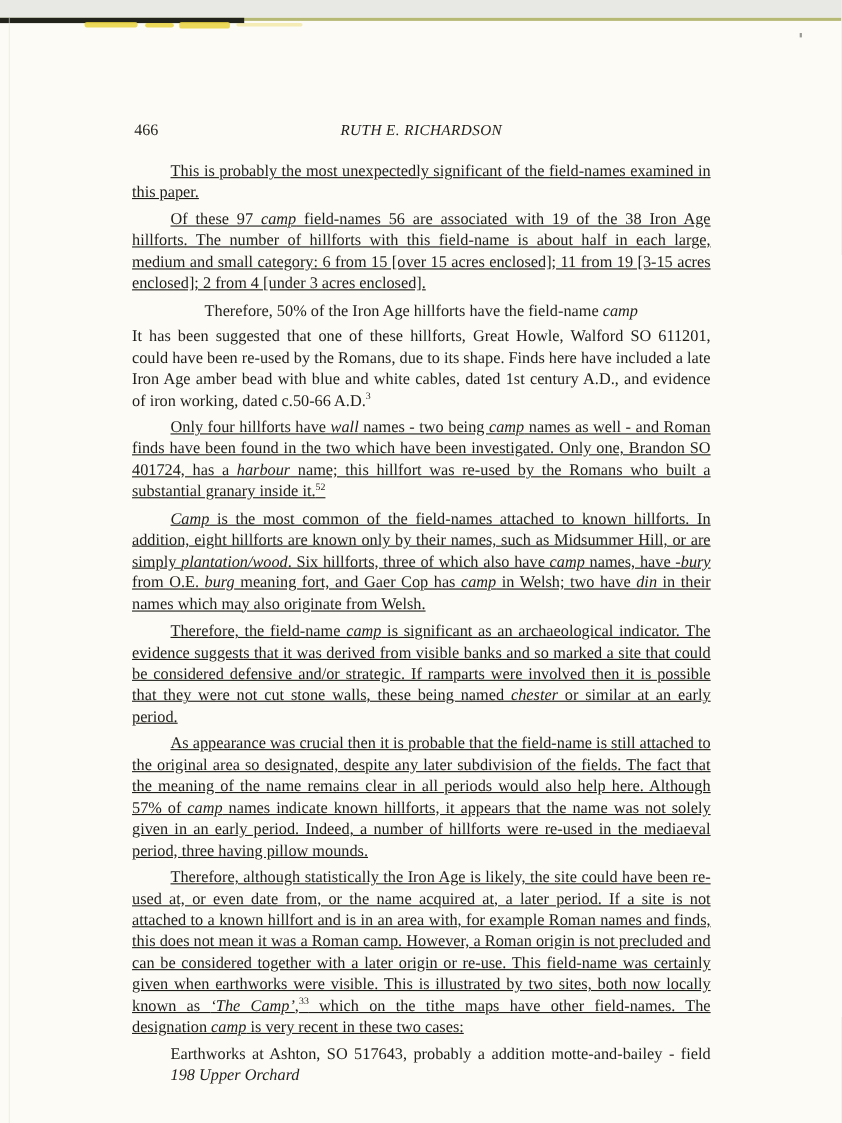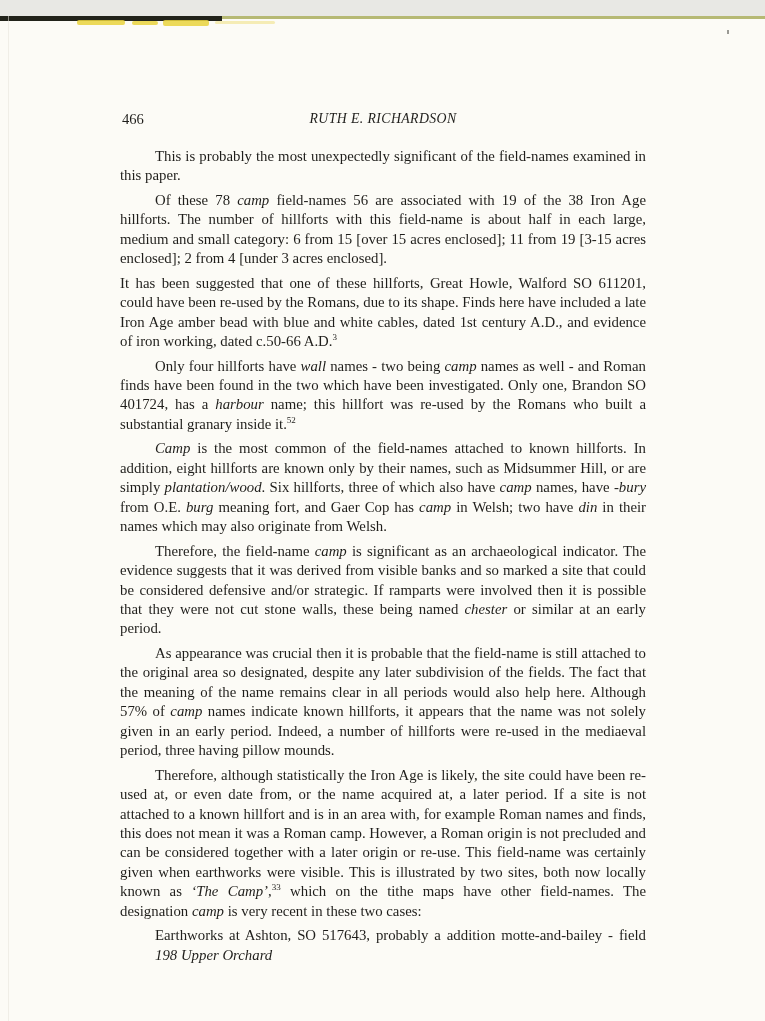--- a/index.html
+++ b/index.html
@@ -70,21 +70,21 @@
   .page-body {
     position: absolute;
     top: 131px; left: 120px;
     width: 526px;
     font-size: 14.8px;
     line-height: 19.45px;
     text-align: justify;
   }
   .page-body p { margin: 0; }
   .page-body p + p { margin-top: 5px; }
-  p.indent   { text-indent: 35px; }
+  p.indent   { text-indent: 35px; text-decoration: underline; }
   p.noindent { text-indent: 0; }
   p.centered { text-align: center; text-indent: 0; margin-top: 5px; }
   p.centered + p.noindent { margin-top: 4px; }
   p.quote    { margin-left: 35px; margin-top: 11px; text-indent: 0; }
   .page-body sup {
     font-size: 9px;
     line-height: 0;
     vertical-align: super;
   }
 </style>
@@ -102,21 +102,22 @@
   <div class="crease" style="background: rgb(230, 228, 218);"></div>
   <div class="speck"></div>
 
   <div class="header">
     <span class="page-num">466</span>
     <span class="running-head">RUTH E. RICHARDSON</span>
   </div>
 
   <div class="page-body">
       <p class="indent"><span>This is probably the most unexpectedly significant of the field-names examined in this paper.</span></p>
-      <p class="indent"><span>Of these 78 </span><i>camp</i><span> field-names 56 are associated with 19 of the 38 Iron Age hillforts. The number of hillforts with this field-name is about half in each large, medium and small category: 6 from 15 [over 15 acres enclosed]; 11 from 19 [3-15 acres enclosed]; 2 from 4 [under 3 acres enclosed].</span></p>
+      <p class="indent"><span>Of these 97 </span><i>camp</i><span> field-names 56 are associated with 19 of the 38 Iron Age hillforts. The number of hillforts with this field-name is about half in each large, medium and small category: 6 from 15 [over 15 acres enclosed]; 11 from 19 [3-15 acres enclosed]; 2 from 4 [under 3 acres enclosed].</span></p>
+      <p class="centered"><span>Therefore, 50% of the Iron Age hillforts have the field-name </span><i>camp</i></p>
       <p class="noindent"><span>It has been suggested that one of these hillforts, Great Howle, Walford SO 611201, could have been re-used by the Romans, due to its shape. Finds here have included a late Iron Age amber bead with blue and white cables, dated 1st century A.D., and evidence of iron working, dated c.50-66 A.D.</span><sup>3</sup></p>
       <p class="indent"><span>Only four hillforts have </span><i>wall</i><span> names - two being </span><i>camp</i><span> names as well - and Roman finds have been found in the two which have been investigated. Only one, Brandon SO 401724, has a </span><i>harbour</i><span> name; this hillfort was re-used by the Romans who built a substantial granary inside it.</span><sup>52</sup></p>
       <p class="indent"><i>Camp</i><span> is the most common of the field-names attached to known hillforts. In addition, eight hillforts are known only by their names, such as Midsummer Hill, or are simply </span><i>plantation/wood</i><span>. Six hillforts, three of which also have </span><i>camp</i><span> names, have </span><i>-bury</i><span> from O.E. </span><i>burg</i><span> meaning fort, and Gaer Cop has </span><i>camp</i><span> in Welsh; two have </span><i>din</i><span> in their names which may also originate from Welsh.</span></p>
       <p class="indent"><span>Therefore, the field-name </span><i>camp</i><span> is significant as an archaeological indicator. The evidence suggests that it was derived from visible banks and so marked a site that could be considered defensive and/or strategic. If ramparts were involved then it is possible that they were not cut stone walls, these being named </span><i>chester</i><span> or similar at an early period.</span></p>
       <p class="indent"><span>As appearance was crucial then it is probable that the field-name is still attached to the original area so designated, despite any later subdivision of the fields. The fact that the meaning of the name remains clear in all periods would also help here. Although 57% of </span><i>camp</i><span> names indicate known hillforts, it appears that the name was not solely given in an early period. Indeed, a number of hillforts were re-used in the mediaeval period, three having pillow mounds.</span></p>
       <p class="indent"><span>Therefore, although statistically the Iron Age is likely, the site could have been re-used at, or even date from, or the name acquired at, a later period. If a site is not attached to a known hillfort and is in an area with, for example Roman names and finds, this does not mean it was a Roman camp. However, a Roman origin is not precluded and can be considered together with a later origin or re-use. This field-name was certainly given when earthworks were visible. This is illustrated by two sites, both now locally known as </span><i>‘The Camp’</i><span>,</span><sup>33</sup><span> which on the tithe maps have other field-names. The designation </span><i>camp</i><span> is very recent in these two cases:</span></p>
       <p class="quote"><span>Earthworks at Ashton, SO 517643, probably a addition motte-and-bailey - field </span><i>198 Upper Orchard</i></p>
     </div>
 
 </div>

